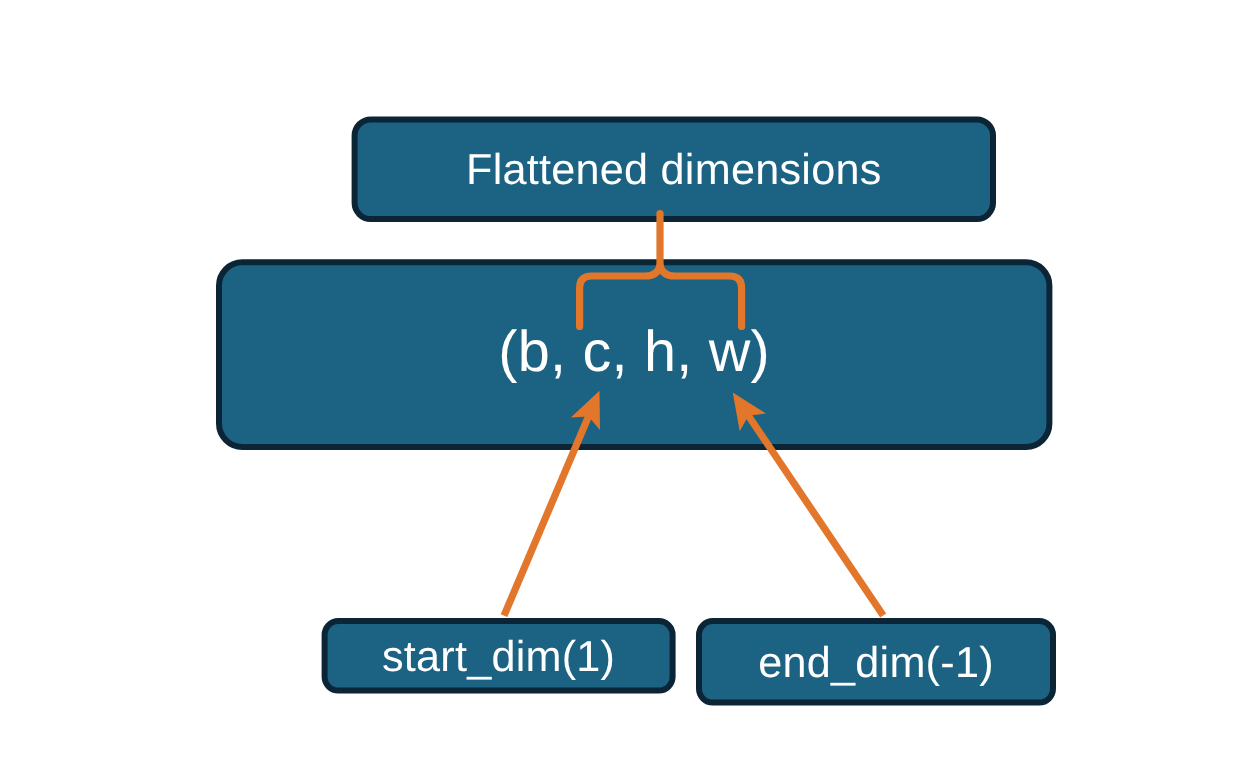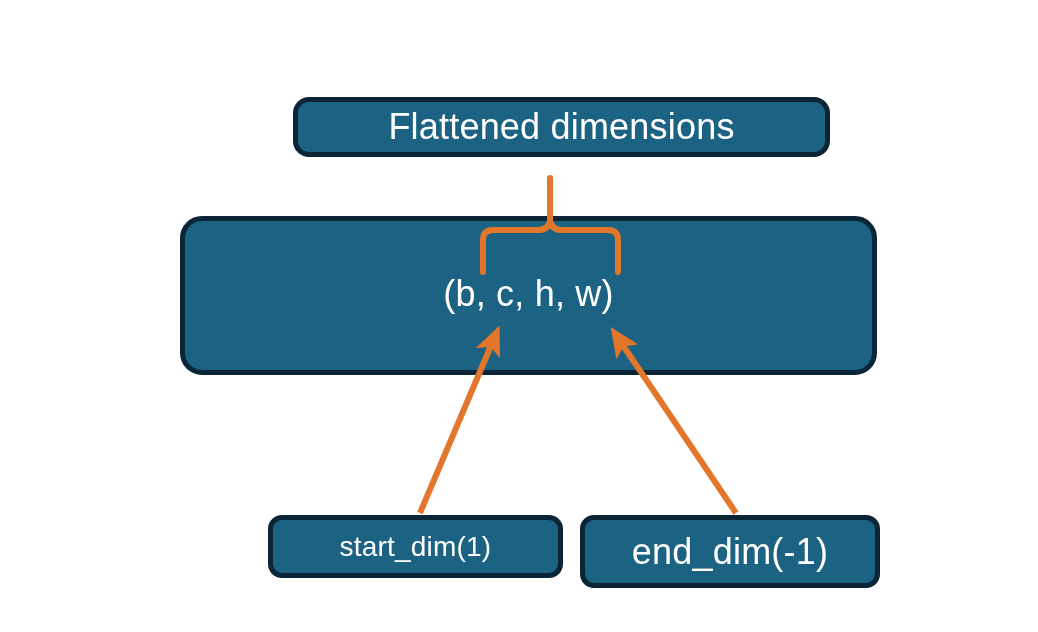--- a/index.html
+++ b/index.html
@@ -26,44 +26,44 @@
     justify-content: center;
     color: #ffffff;
     font-weight: 400;
     letter-spacing: 0.2px;
     white-space: nowrap;
   }
   #node-flattened {
     left: 293px;
     top: 97px;
     width: 537px;
-    height: 60px;
+    height: 88px;
     font-size: 36px;
     border-radius: 16px;
   }
   #node-shape {
     left: 180px;
     top: 216px;
     width: 697px;
     height: 159px;
-    font-size: 36px;
+    font-size: 48px;
     border-radius: 22px;
     align-items: center;
     justify-content: center;
   }
   #node-shape .shape-label {
     display: block;
     transform: translateY(-2px);
   }
   #node-start {
     left: 268px;
     top: 515px;
     width: 295px;
     height: 63px;
-    font-size: 28px;
+    font-size: 36px;
     border-radius: 14px;
   }
   #node-end {
     left: 580px;
     top: 515px;
     width: 300px;
     height: 73px;
     font-size: 36px;
     border-radius: 14px;
   }

